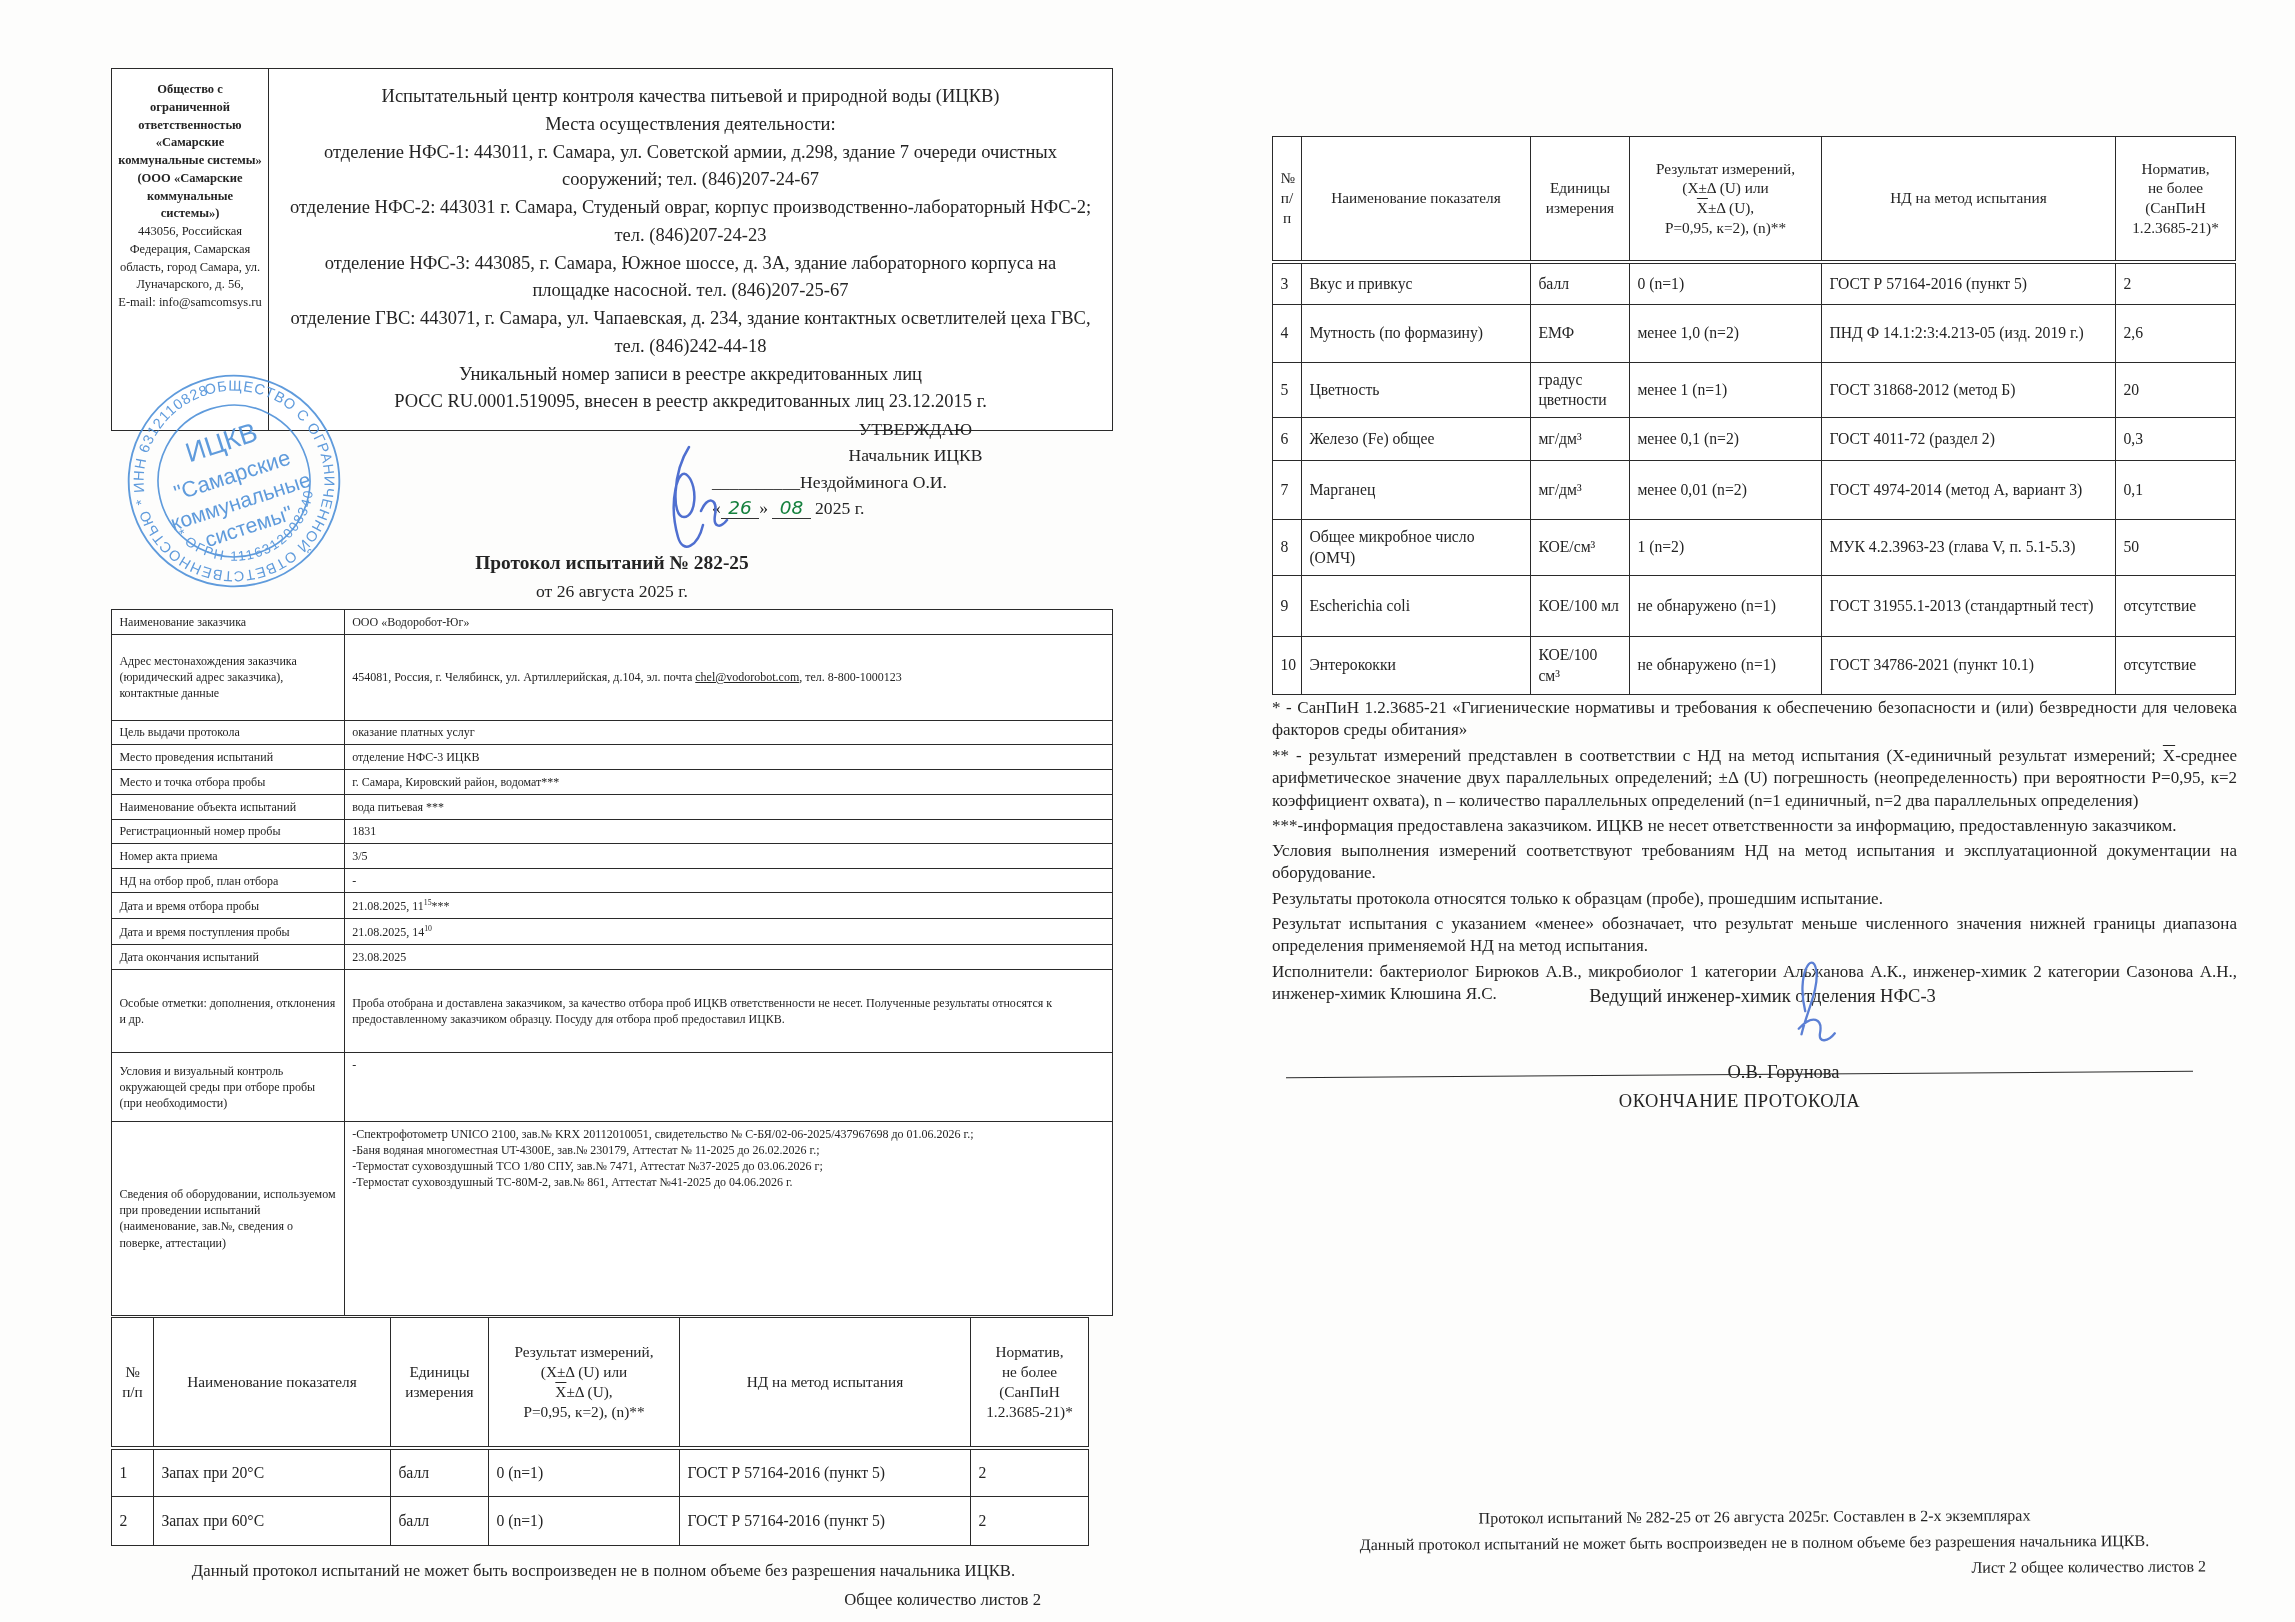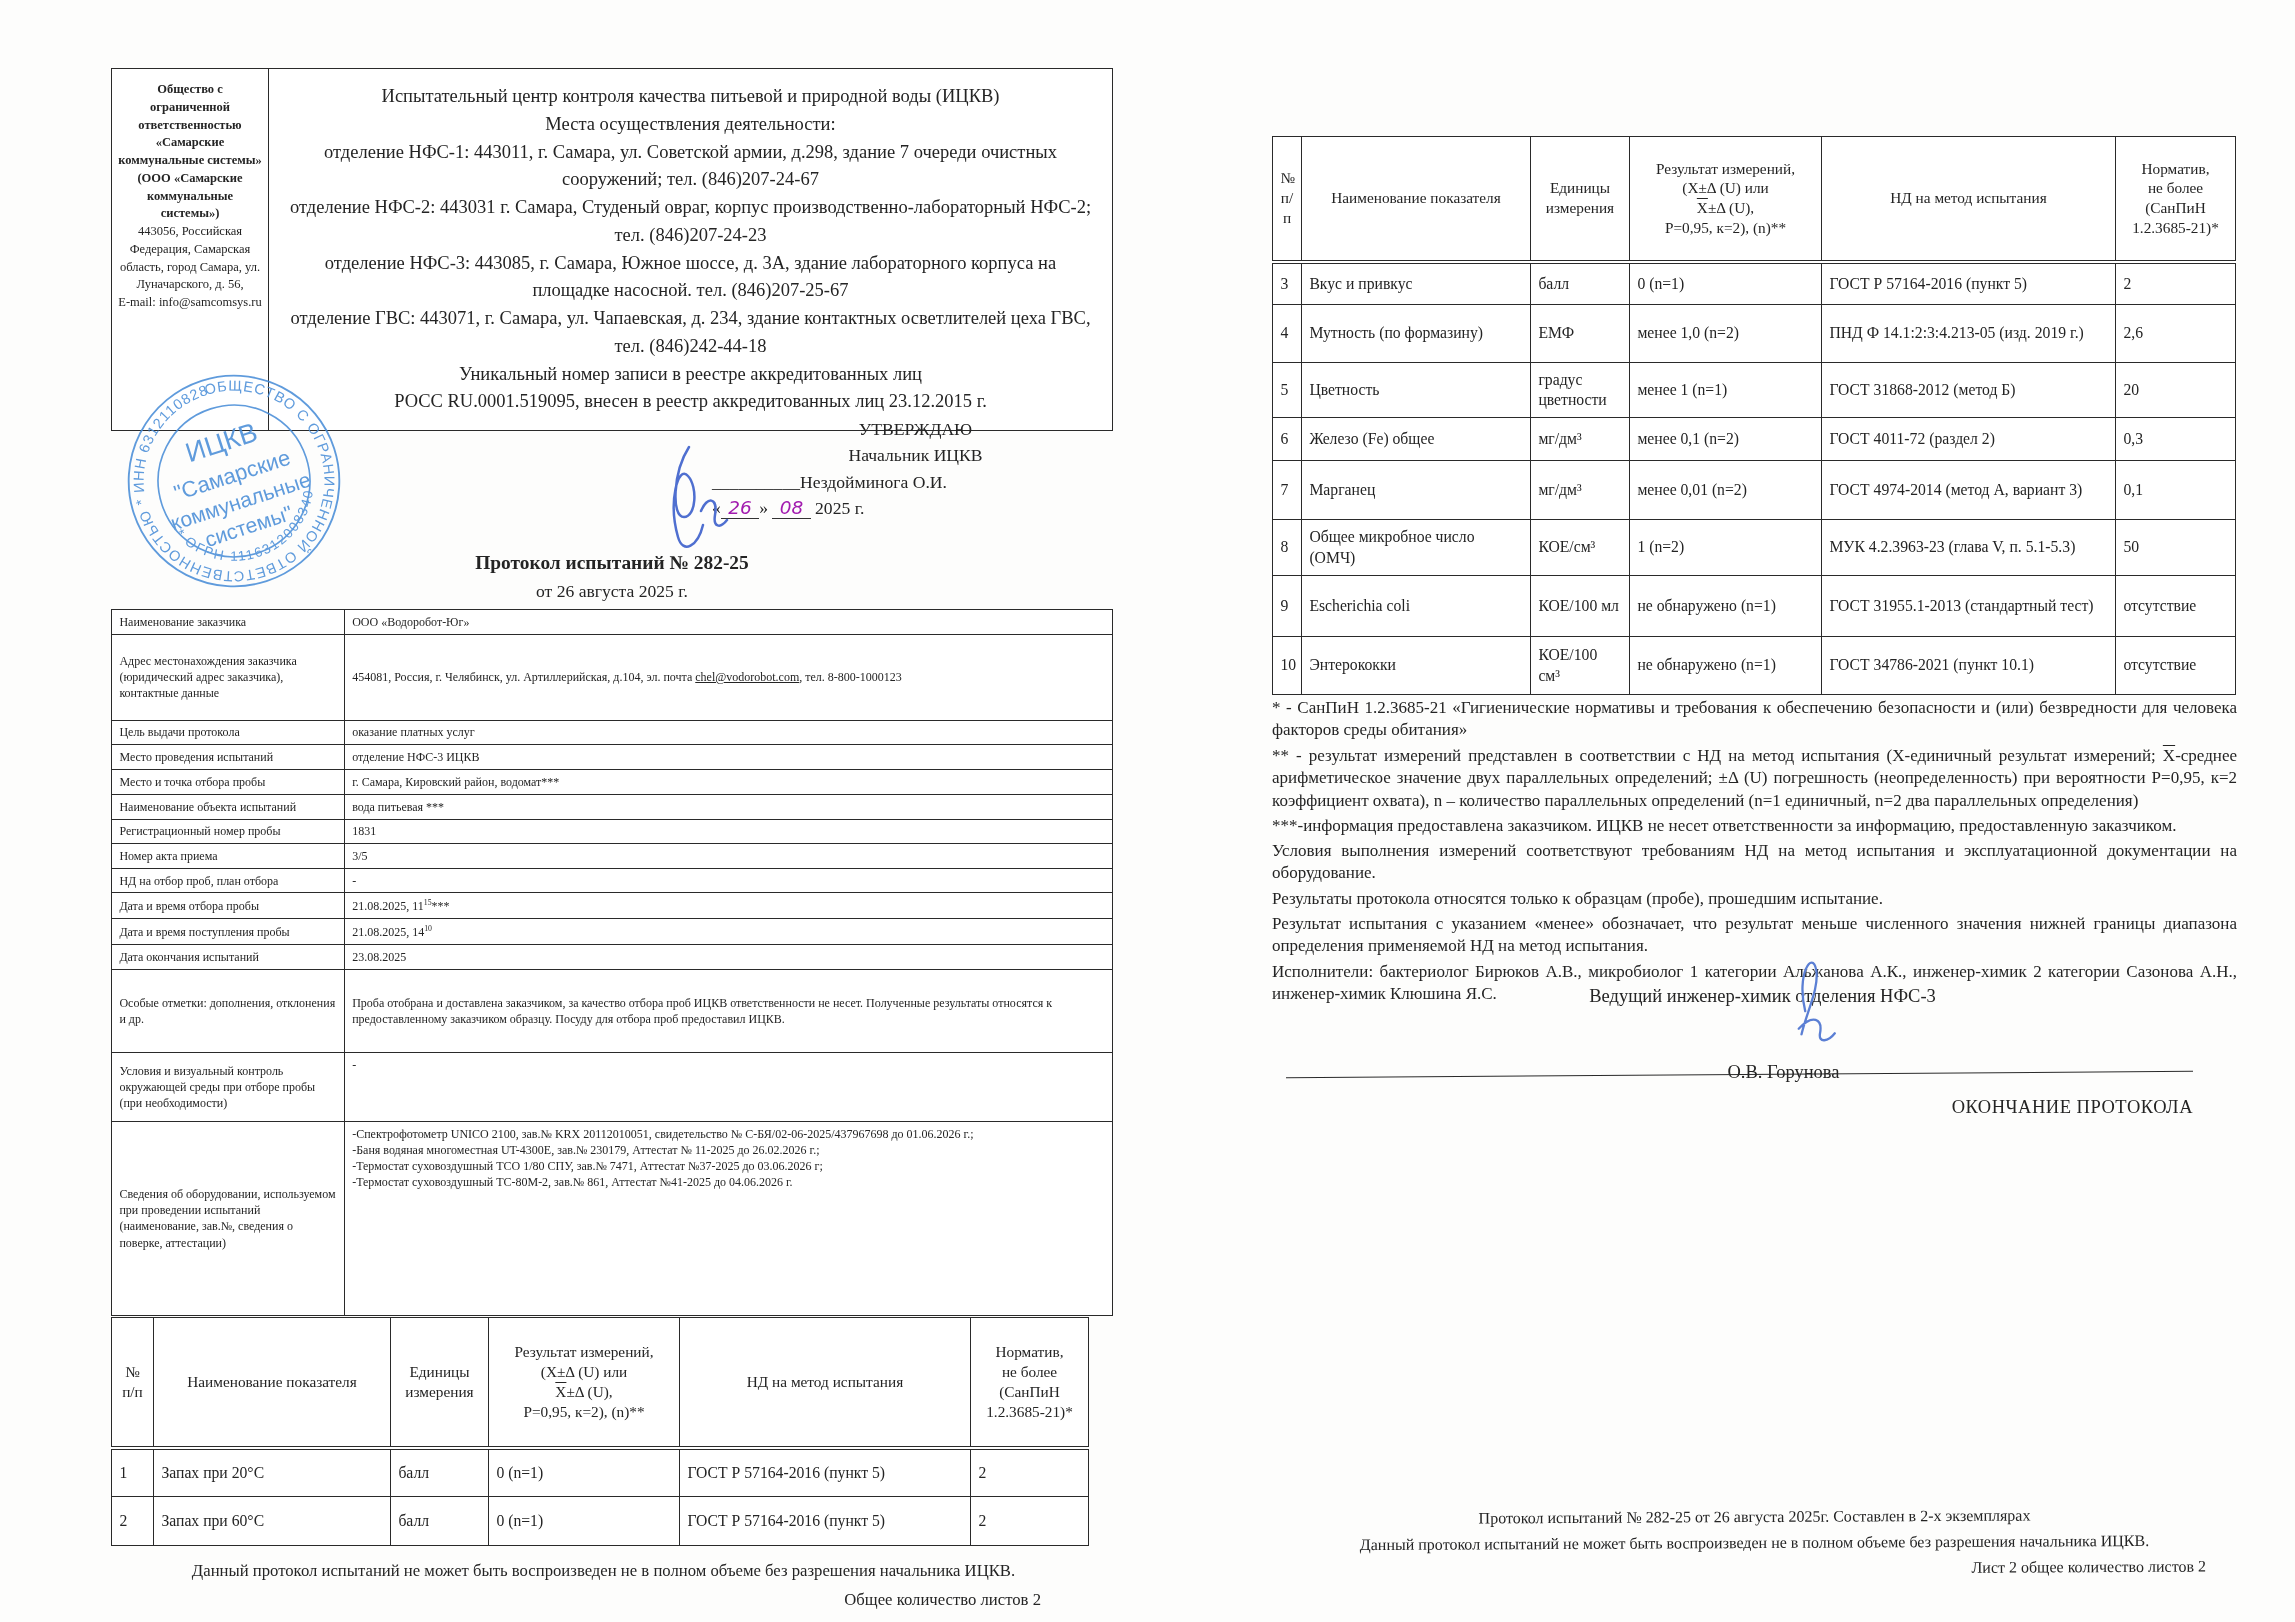--- a/index.html
+++ b/index.html
@@ -21,21 +21,21 @@
   .hdr-right{flex:1;padding:14px 18.5px;text-align:center;font-size:18.5px;line-height:1.5;box-sizing:border-box;}
   .hdr-right .b{font-weight:normal;}
 
   
   .stamp{position:absolute;left:13px;top:303px;width:220px;height:220px;opacity:.88;}
   .stamp text{font-family:"Liberation Sans",sans-serif;}
 
   
   .approve{position:absolute;left:601px;top:348px;width:407px;font-size:17.6px;line-height:1.5;}
   .approve .c{text-align:center;}
-  .hw{color:#a21caf;font-style:italic;font-family:"DejaVu Sans",sans-serif;font-size:18.5px;}
+  .hw{color:#15803d;font-style:italic;font-family:"DejaVu Sans",sans-serif;font-size:18.5px;}
   .ul{border-bottom:1.4px solid #333;padding:0 7.4px;display:inline-block;line-height:1.05;}
   .sig1{position:absolute;left:-65px;top:24px;width:97px;height:120px;}
 
   
   .t1{position:absolute;top:484px;width:100%;text-align:center;font-weight:bold;font-size:19.4px;}
   .t2{position:absolute;top:513px;width:100%;text-align:center;font-size:17.6px;}
 
   
   table{border-collapse:collapse;background:#fff;}
   td{border:1.4px solid #2a2a2a;padding:3.7px 7.4px;vertical-align:middle;}
@@ -60,21 +60,21 @@
 
   
   .fnotes{position:absolute;top:629px;width:965px;font-size:17px;line-height:1.32;text-align:justify;}
   .fnotes p{margin:0 0 2.8px 0;}
   .signrow{position:absolute;top:918px;width:925px;left:28px;display:flex;align-items:center;font-size:18.5px;flex-direction:column;}
   .signrow .role{white-space:nowrap;}
   .signrow .name{white-space:nowrap;margin-left:42px;}
   .sig2{width:120px;height:111px;margin-left:102px;margin-top:-56px;}
   .endblock{position:absolute;top:1006px;width:907px;left:14px;text-align:center;}
   .endblock .rule{border-top:1.9px solid #2a2a2a;transform:rotate(-0.4deg);}
-  .endblock .cap{font-size:18.5px;margin-top:22px;letter-spacing:0.5px;text-align:right;}
+  .endblock .cap{font-size:18.5px;margin-top:16px;letter-spacing:0.5px;}
   .p2f1{position:absolute;top:1440px;width:965px;text-align:center;font-size:16px;transform:rotate(-0.3deg);}
   .p2f2{position:absolute;top:1466px;width:965px;text-align:center;font-size:16px;transform:rotate(-0.3deg);}
   .p2f3{position:absolute;top:1492px;width:934px;text-align:right;font-size:16px;transform:rotate(-0.3deg);}
 </style>
 </head>
 <body>
 
 <section class="page" id="page1">
 
   <div class="hdr">

